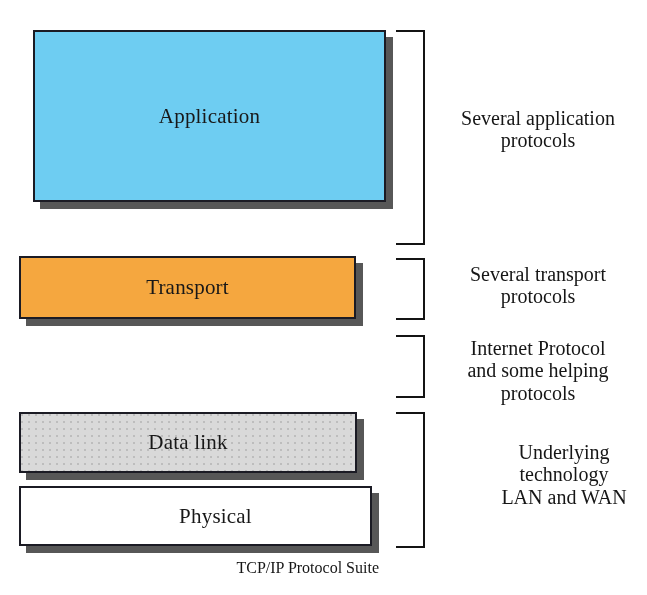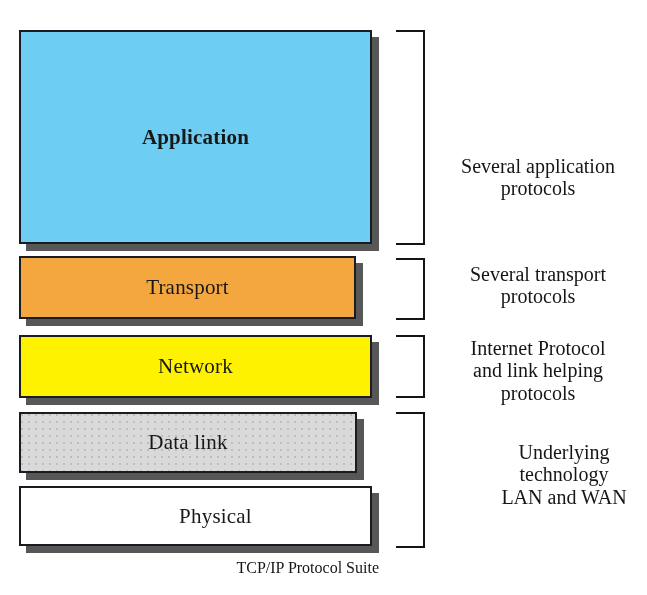--- a/index.html
+++ b/index.html
@@ -79,61 +79,58 @@
     color: #161616;
     text-align: right;
     white-space: nowrap;
   }
 </style>
 </head>
 <body>
 
 <div id="diagram-root">
 
-  <div class="layer-box layer-application" style="left:19px; top:30px; width:353px; height:214px;font-weight:bold;">
+  <div class="layer-box layer-application" style="left:33px; top:30px; width:353px; height:172px;">
     <span class="layer-label">Application</span>
   </div>
 
   <div class="layer-box layer-transport" style="left:19px; top:256px; width:337px; height:63px;">
     <span class="layer-label">Transport</span>
   </div>
 
-  <div class="layer-box layer-network" style="left:19px; top:335px; width:353px; height:63px;">
-    <span class="layer-label">Network</span>
-  </div>
 
   <div class="layer-box layer-datalink" style="left:19px; top:412px; width:338px; height:61px;">
     <span class="layer-label">Data link</span>
   </div>
 
   <div class="layer-box layer-physical" style="left:19px; top:486px; width:353px; height:60px;padding-left:40px;">
     <span class="layer-label">Physical</span>
   </div>
 
   <div class="bracket" style="left:396px; top:30px; width:29px; height:215px;"></div>
 
   <div class="bracket" style="left:396px; top:258px; width:29px; height:62px;"></div>
 
   <div class="bracket" style="left:396px; top:335px; width:29px; height:63px;"></div>
 
   <div class="bracket" style="left:396px; top:412px; width:29px; height:136px;"></div>
 
-  <div class="annotation" style="left:432px; top:107px; width:212px;margin-top:48px;">
+  <div class="annotation" style="left:432px; top:107px; width:212px;">
     <div>Several application</div>
     <div>protocols</div>
   </div>
 
   <div class="annotation" style="left:432px; top:263px; width:212px;">
     <div>Several transport</div>
     <div>protocols</div>
   </div>
 
   <div class="annotation" style="left:430px; top:337px; width:216px;">
     <div>Internet Protocol</div>
-    <div>and link helping</div>
+    <div>and some helping</div>
     <div>protocols</div>
   </div>
 
   <div class="annotation" style="left:456px; top:441px; width:216px;">
     <div>Underlying</div>
     <div>technology</div>
     <div>LAN and WAN</div>
   </div>
 
   <div class="caption" style="left:19px; top:560px; width:360px;">TCP/IP Protocol Suite</div>

